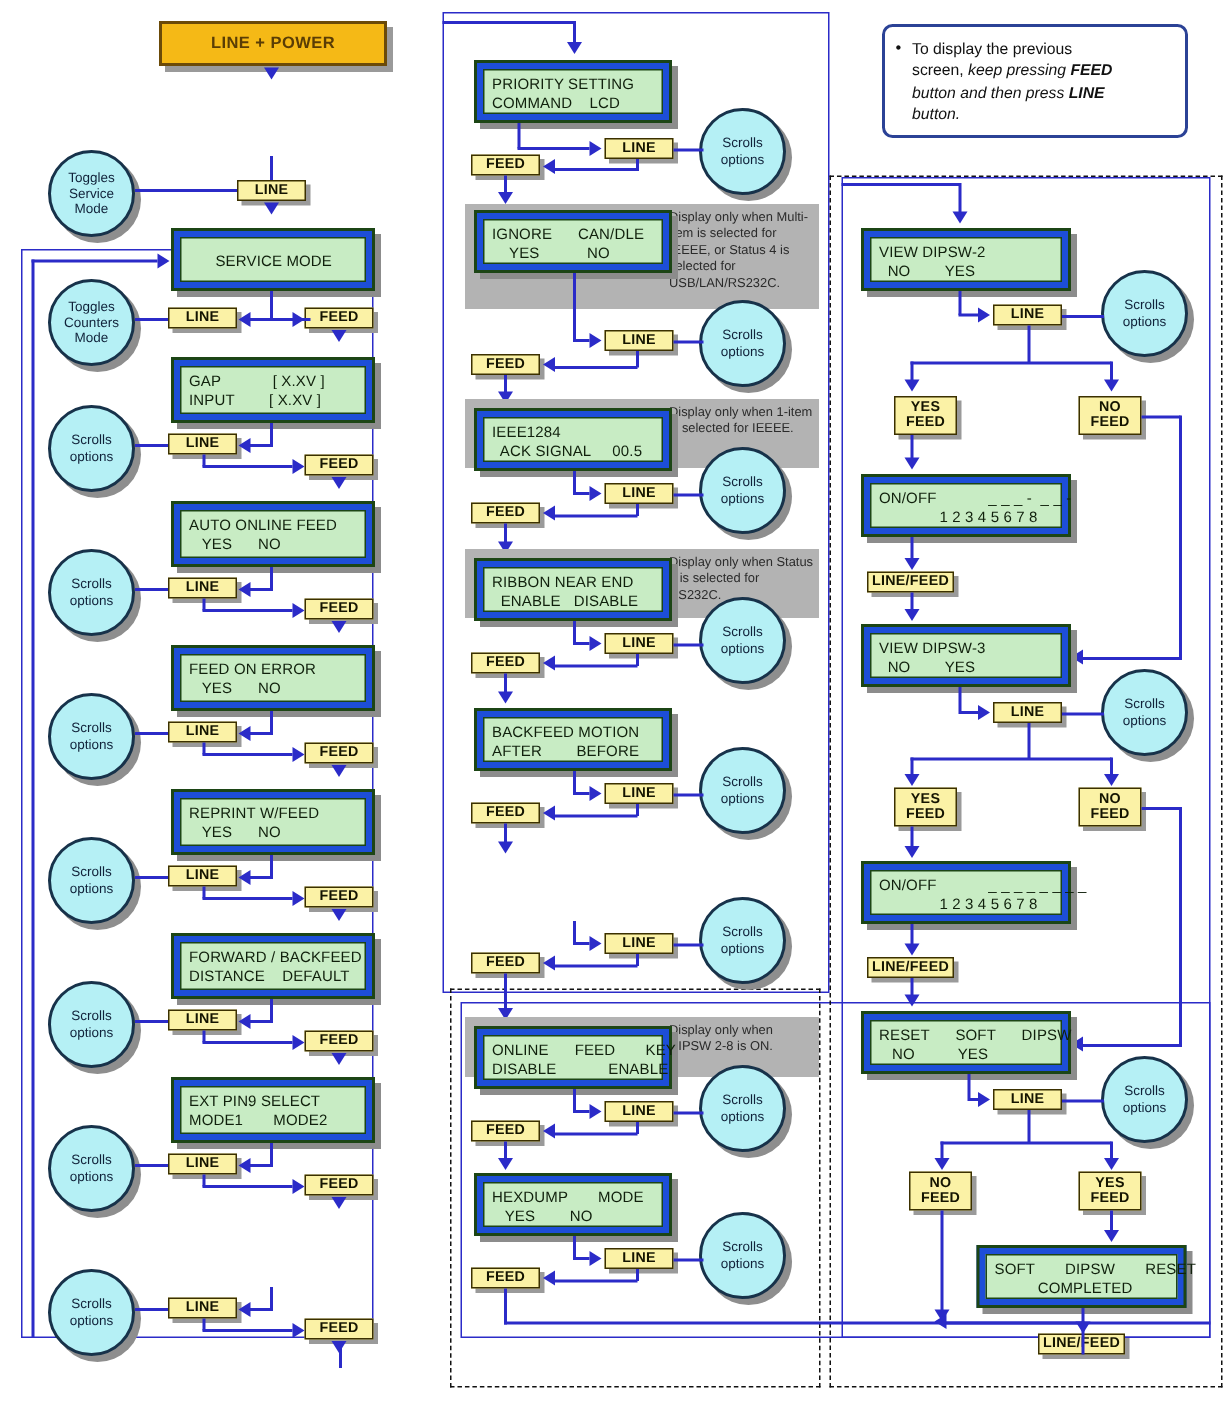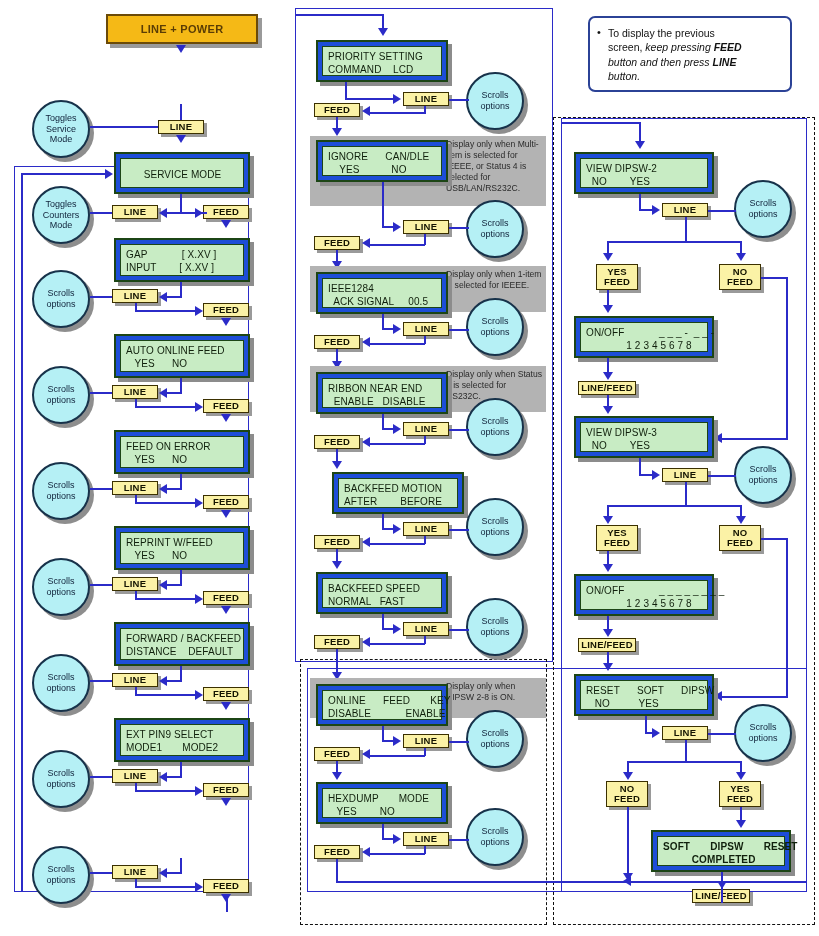--- a/index.html
+++ b/index.html
@@ -354,21 +354,21 @@
   <div class="h" style="left:449px;top:429px;width:20px;"></div>
   <div class="v" style="left:382px;top:414px;height:15px;"></div>
   <div class="h" style="left:382px;top:428px;width:11px;"></div>
   <div class="ar r" style="left:393px;top:424px;"></div>
   <div class="v" style="left:424px;top:436px;height:8px;"></div>
   <div class="h" style="left:370px;top:443px;width:55px;"></div>
   <div class="ar l" style="left:362px;top:437px;"></div>
   <div class="v" style="left:336px;top:449px;height:17px;"></div>
   <div class="ar d" style="left:332px;top:461px;"></div>
 
-  <div class="abs lcd two" style="left:332px;top:472px;width:132px;height:42px;">
+  <div class="abs lcd two" style="left:316px;top:472px;width:132px;height:42px;">
     <div class="inner">
       <div class="l1">BACKFEED MOTION</div>
       <div class="l2">AFTER        BEFORE</div>
     </div>
   </div>
   <div class="abs bubble" style="left:466px;top:498px;width:58px;height:58px;">
     <span>Scrolls</span>
     <span>options</span>
   </div>
   <div class="abs key" style="left:403px;top:522px;width:46px;height:14px;">LINE</div>
@@ -376,26 +376,20 @@
   <div class="h" style="left:449px;top:529px;width:20px;"></div>
   <div class="v" style="left:382px;top:514px;height:15px;"></div>
   <div class="h" style="left:382px;top:528px;width:11px;"></div>
   <div class="ar r" style="left:393px;top:524px;"></div>
   <div class="v" style="left:424px;top:536px;height:8px;"></div>
   <div class="h" style="left:370px;top:543px;width:55px;"></div>
   <div class="ar l" style="left:362px;top:537px;"></div>
   <div class="v" style="left:336px;top:549px;height:17px;"></div>
   <div class="ar d" style="left:332px;top:561px;"></div>
 
-  <div class="abs lcd two" style="left:316px;top:572px;width:132px;height:42px;">
-    <div class="inner">
-      <div class="l1">BACKFEED SPEED</div>
-      <div class="l2">NORMAL   FAST</div>
-    </div>
-  </div>
   <div class="abs bubble" style="left:466px;top:598px;width:58px;height:58px;">
     <span>Scrolls</span>
     <span>options</span>
   </div>
   <div class="abs key" style="left:403px;top:622px;width:46px;height:14px;">LINE</div>
   <div class="abs key" style="left:314px;top:635px;width:46px;height:14px;">FEED</div>
   <div class="h" style="left:449px;top:629px;width:20px;"></div>
   <div class="v" style="left:382px;top:614px;height:15px;"></div>
   <div class="h" style="left:382px;top:628px;width:11px;"></div>
   <div class="ar r" style="left:393px;top:624px;"></div>
@@ -593,21 +587,21 @@
     <span>NO</span>
     <span>FEED</span>
   </div>
   <div class="abs key two" style="left:719px;top:781px;width:42px;height:26px;">
     <span>YES</span>
     <span>FEED</span>
   </div>
   <div class="v" style="left:740px;top:807px;height:18px;"></div>
   <div class="ar d" style="left:736px;top:820px;"></div>
 
-  <div class="abs lcd two" style="left:651px;top:830px;width:140px;height:42px;font-weight:bold;">
+  <div class="abs lcd two" style="left:651px;top:830px;width:140px;height:42px;">
     <div class="inner">
       <div class="l1">SOFT       DIPSW       RESET</div>
       <div class="l2">          COMPLETED</div>
     </div>
   </div>
   <div class="v" style="left:721px;top:872px;height:14px;"></div>
   <div class="ar d" style="left:717px;top:881px;"></div>
   <div class="abs key" style="left:692px;top:889px;width:58px;height:14px;">LINE/FEED</div>
 
   <div class="v" style="left:627px;top:807px;height:74px;"></div>

